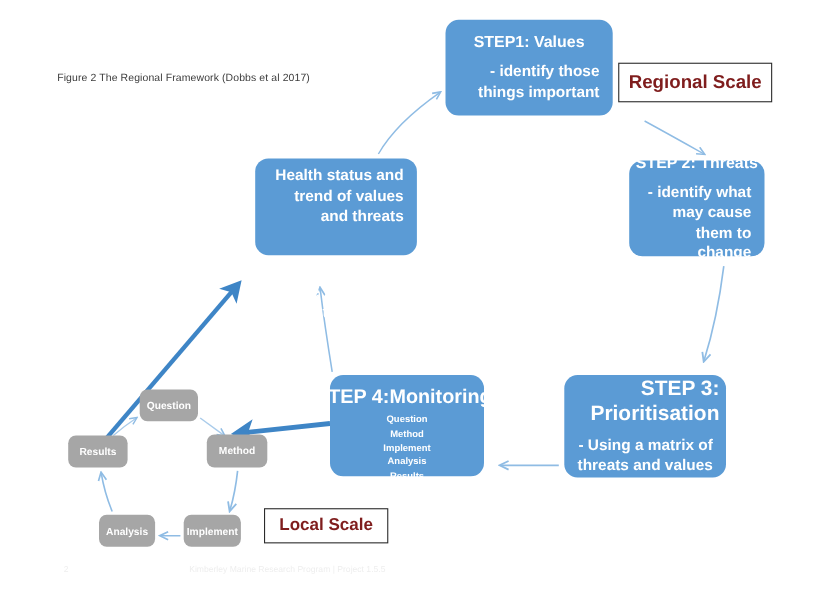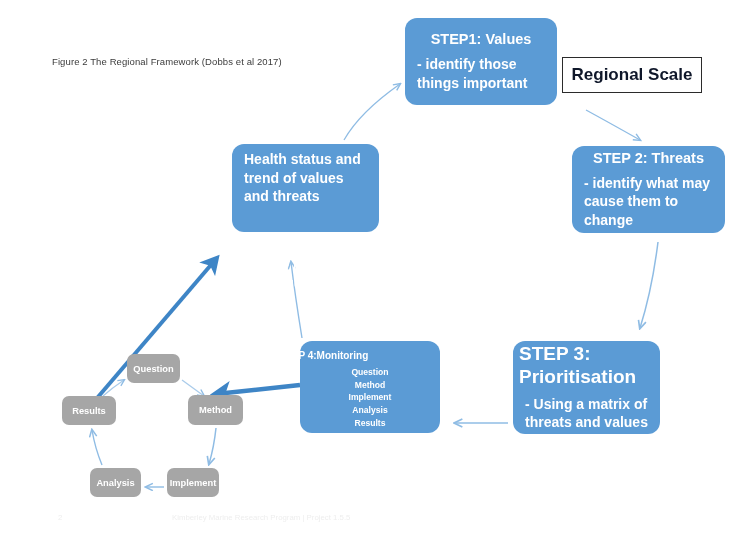--- a/index.html
+++ b/index.html
@@ -21,33 +21,33 @@
     position: absolute;
     left: 0; top: 0;
     width: 743px;
     height: 535px;
     pointer-events: none;
   }
 
   .caption {
     position: absolute;
     left: 52px;
-    top: 56px;
+    top: 66px;
     font-size: 9.5px;
     color: #3b3b3b;
     letter-spacing: 0.1px;
     white-space: nowrap;
   }
 
   .step-box {
     position: absolute;
     background: #5B9BD5;
     border-radius: 12px;
     color: #ffffff;
-    text-align: left;
+    text-align: right;
     box-sizing: border-box;
     display: flex;
     flex-direction: column;
     justify-content: center;
     align-items: center;
     padding: 4px 6px;
   }
   .step-title {
     font-weight: bold;
     font-size: 14.5px;
@@ -58,44 +58,44 @@
     font-weight: bold;
     font-size: 14px;
     line-height: 1.32;
     padding: 0 6px;
   }
   .step-sub + .step-sub { margin-top: 6px; }
 
   
   #step1 { left: 405px; top: 18px; width: 152px; height: 87px; }
   
-  #step2 { left: 572px; top: 146px; width: 153px; height: 87px; }
+  #step2 { left: 572px; top: 146px; width: 123px; height: 87px; }
   
   #step3 { left: 513px; top: 341px; width: 147px; height: 93px; }
   #step3 .step-title { font-size: 19px; }
   
   #step4 { left: 300px; top: 341px; width: 140px; height: 92px;
            justify-content: flex-start; padding-top: 9px; }
   #step4 .step-title {
-    font-size: 10px;
+    font-size: 18px;
     position: relative;
     width: 168px;
     margin-left: -14px;
     margin-bottom: 4px;
   }
   .step4-list { font-weight: bold; font-size: 8.6px; line-height: 1.48; }
   
   #step5 { left: 232px; top: 144px; width: 147px; height: 88px; gap: 44px; }
   #step5 .step-title { font-size: 14px; margin-bottom: 6px; }
 
   .scale-box {
     position: absolute;
     border: 1.3px solid #2b2b2b;
     background: #ffffff;
-    color: #0f172a;
+    color: #7f1d1d;
     font-weight: bold;
     display: flex;
     align-items: center;
     justify-content: center;
     box-sizing: border-box;
   }
   #regional-scale { left: 562px; top: 57px; width: 140px; height: 36px; font-size: 17px; }
   #local-scale   { left: 240px; top: 462px; width: 113px; height: 32px; font-size: 15.5px; }
 
   .gray-box {
@@ -191,20 +191,21 @@
     <div class="step4-list">Results</div>
   </div>
 
   <div class="step-box" id="step5">
     <div class="step-title">STEP5: Assess</div>
     <div class="step-sub">Health status and trend of values and threats</div>
     <div class="step-sub">Marine Monitoring techniques</div>
   </div>
 
   <div class="scale-box" id="regional-scale">Regional Scale</div>
+  <div class="scale-box" id="local-scale">Local Scale</div>
 
   <div class="gray-box" id="g-question">Question</div>
   <div class="gray-box" id="g-method">Method</div>
   <div class="gray-box" id="g-implement">Implement</div>
   <div class="gray-box" id="g-analysis">Analysis</div>
   <div class="gray-box" id="g-results">Results</div>
 
   <div class="footer" id="footer-num">2</div>
   <div class="footer" id="footer-text">Kimberley Marine Research Program  |  Project 1.5.5</div>
 

